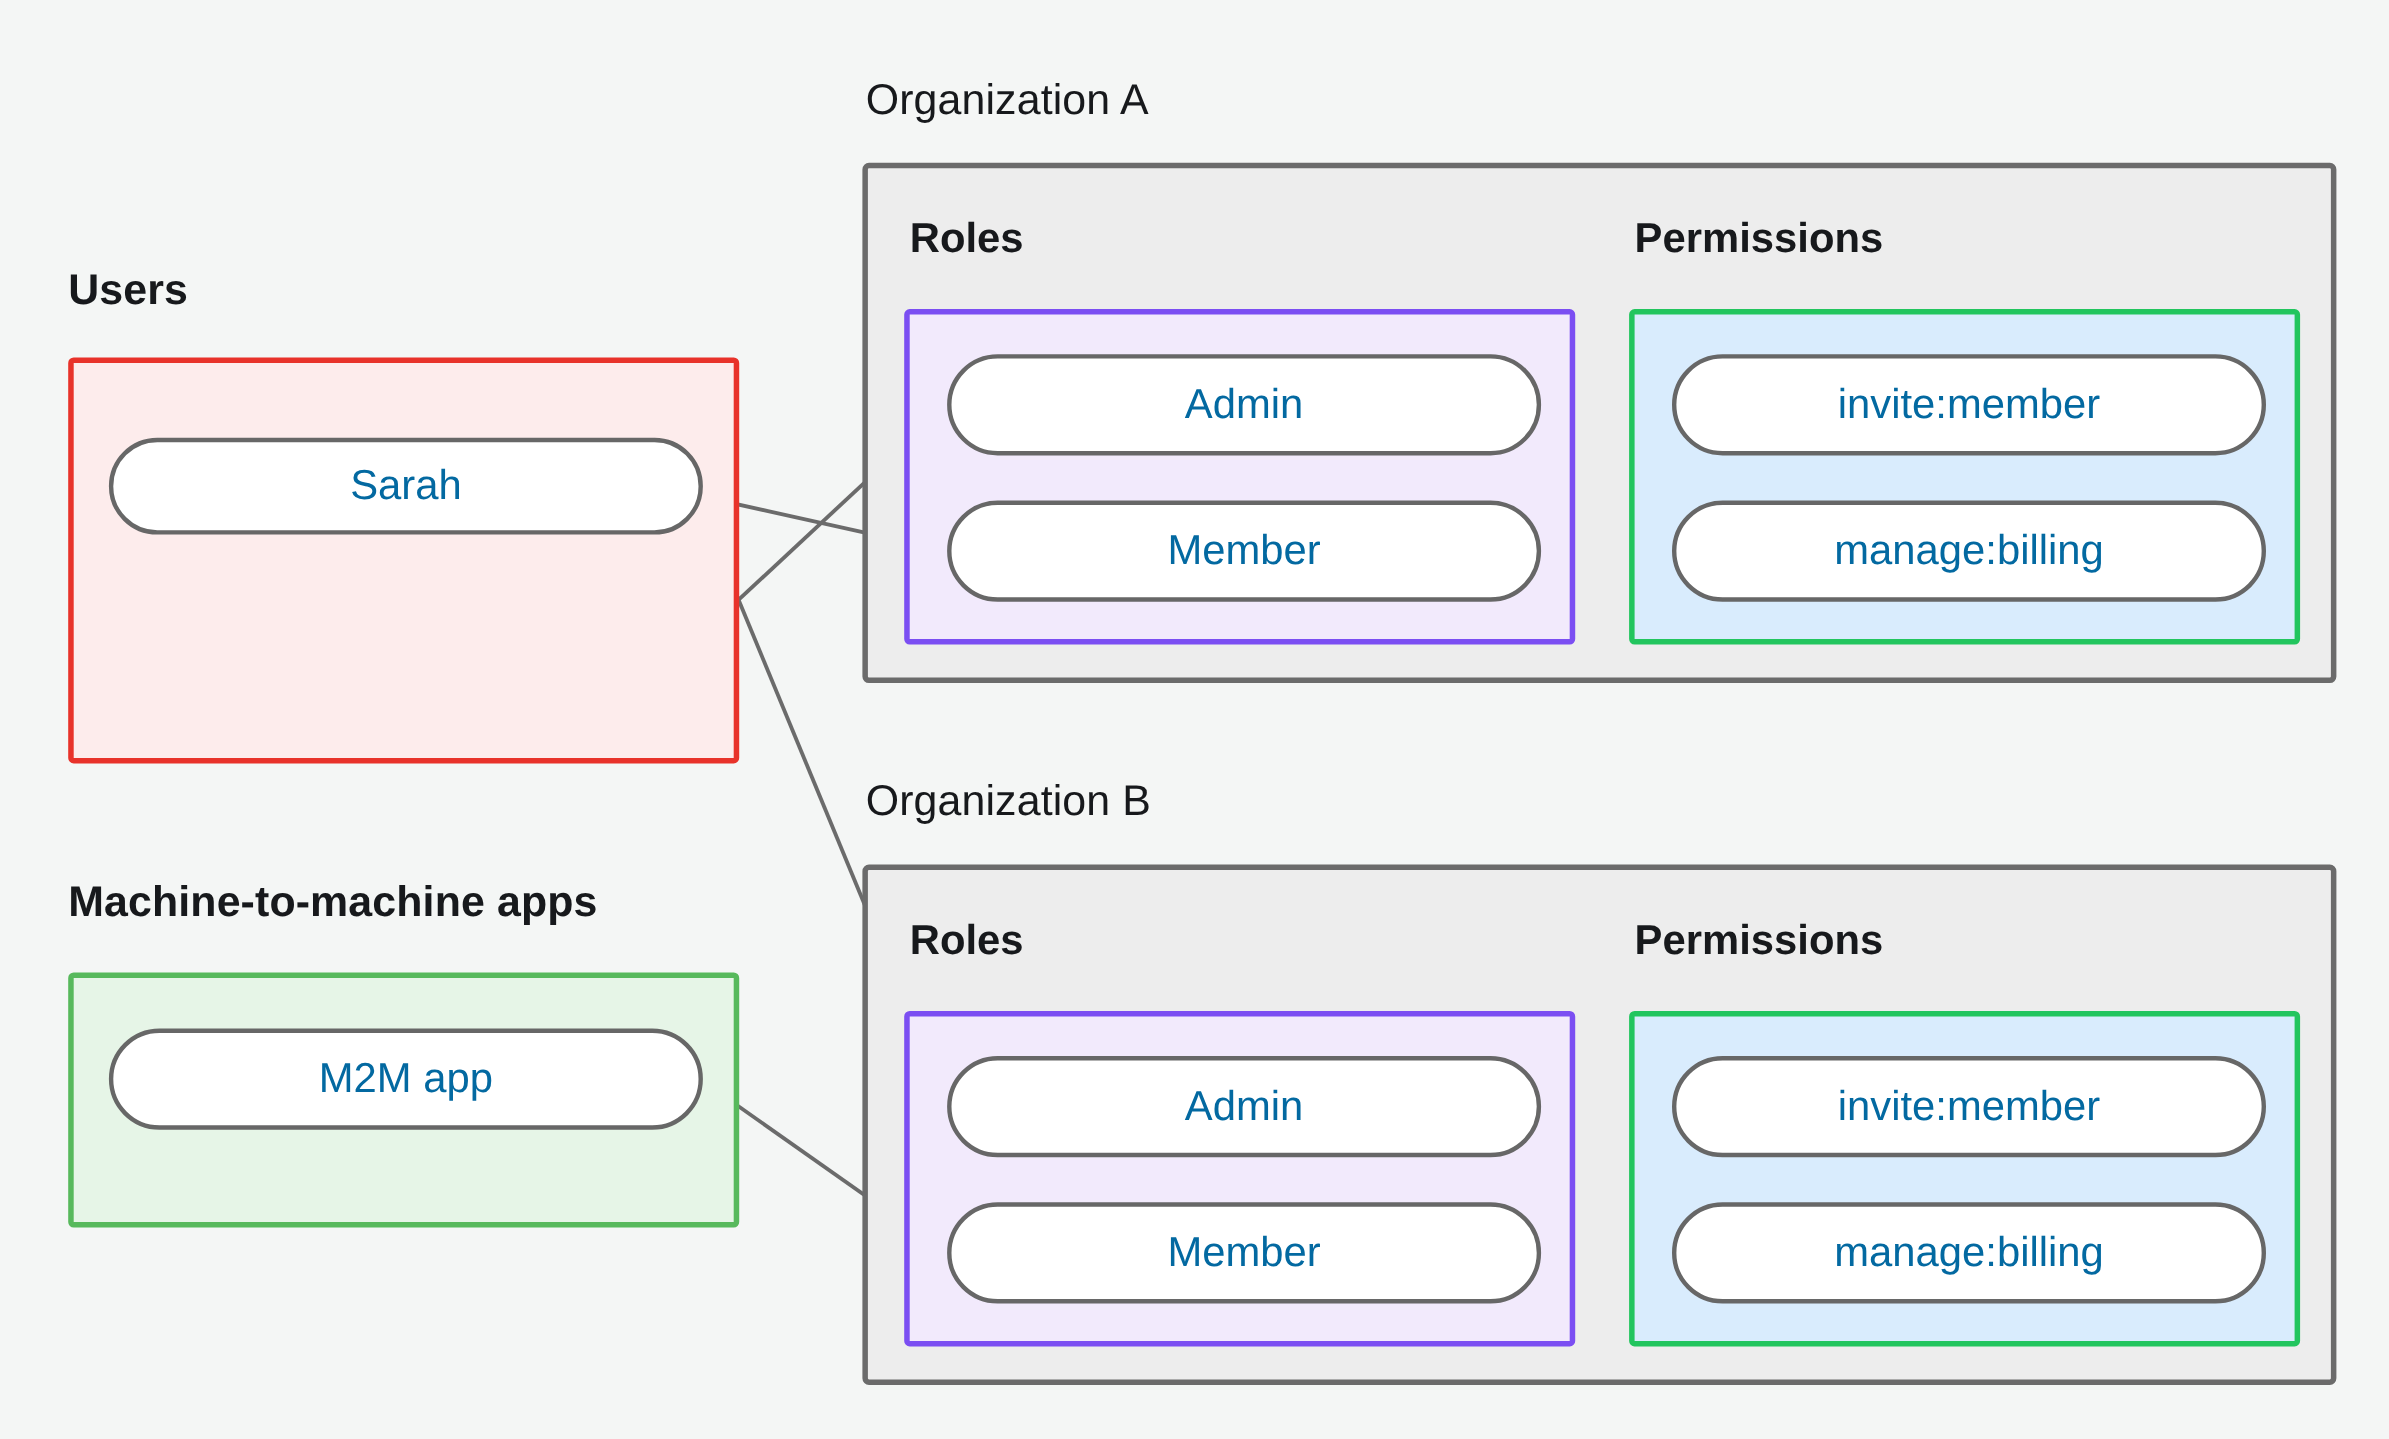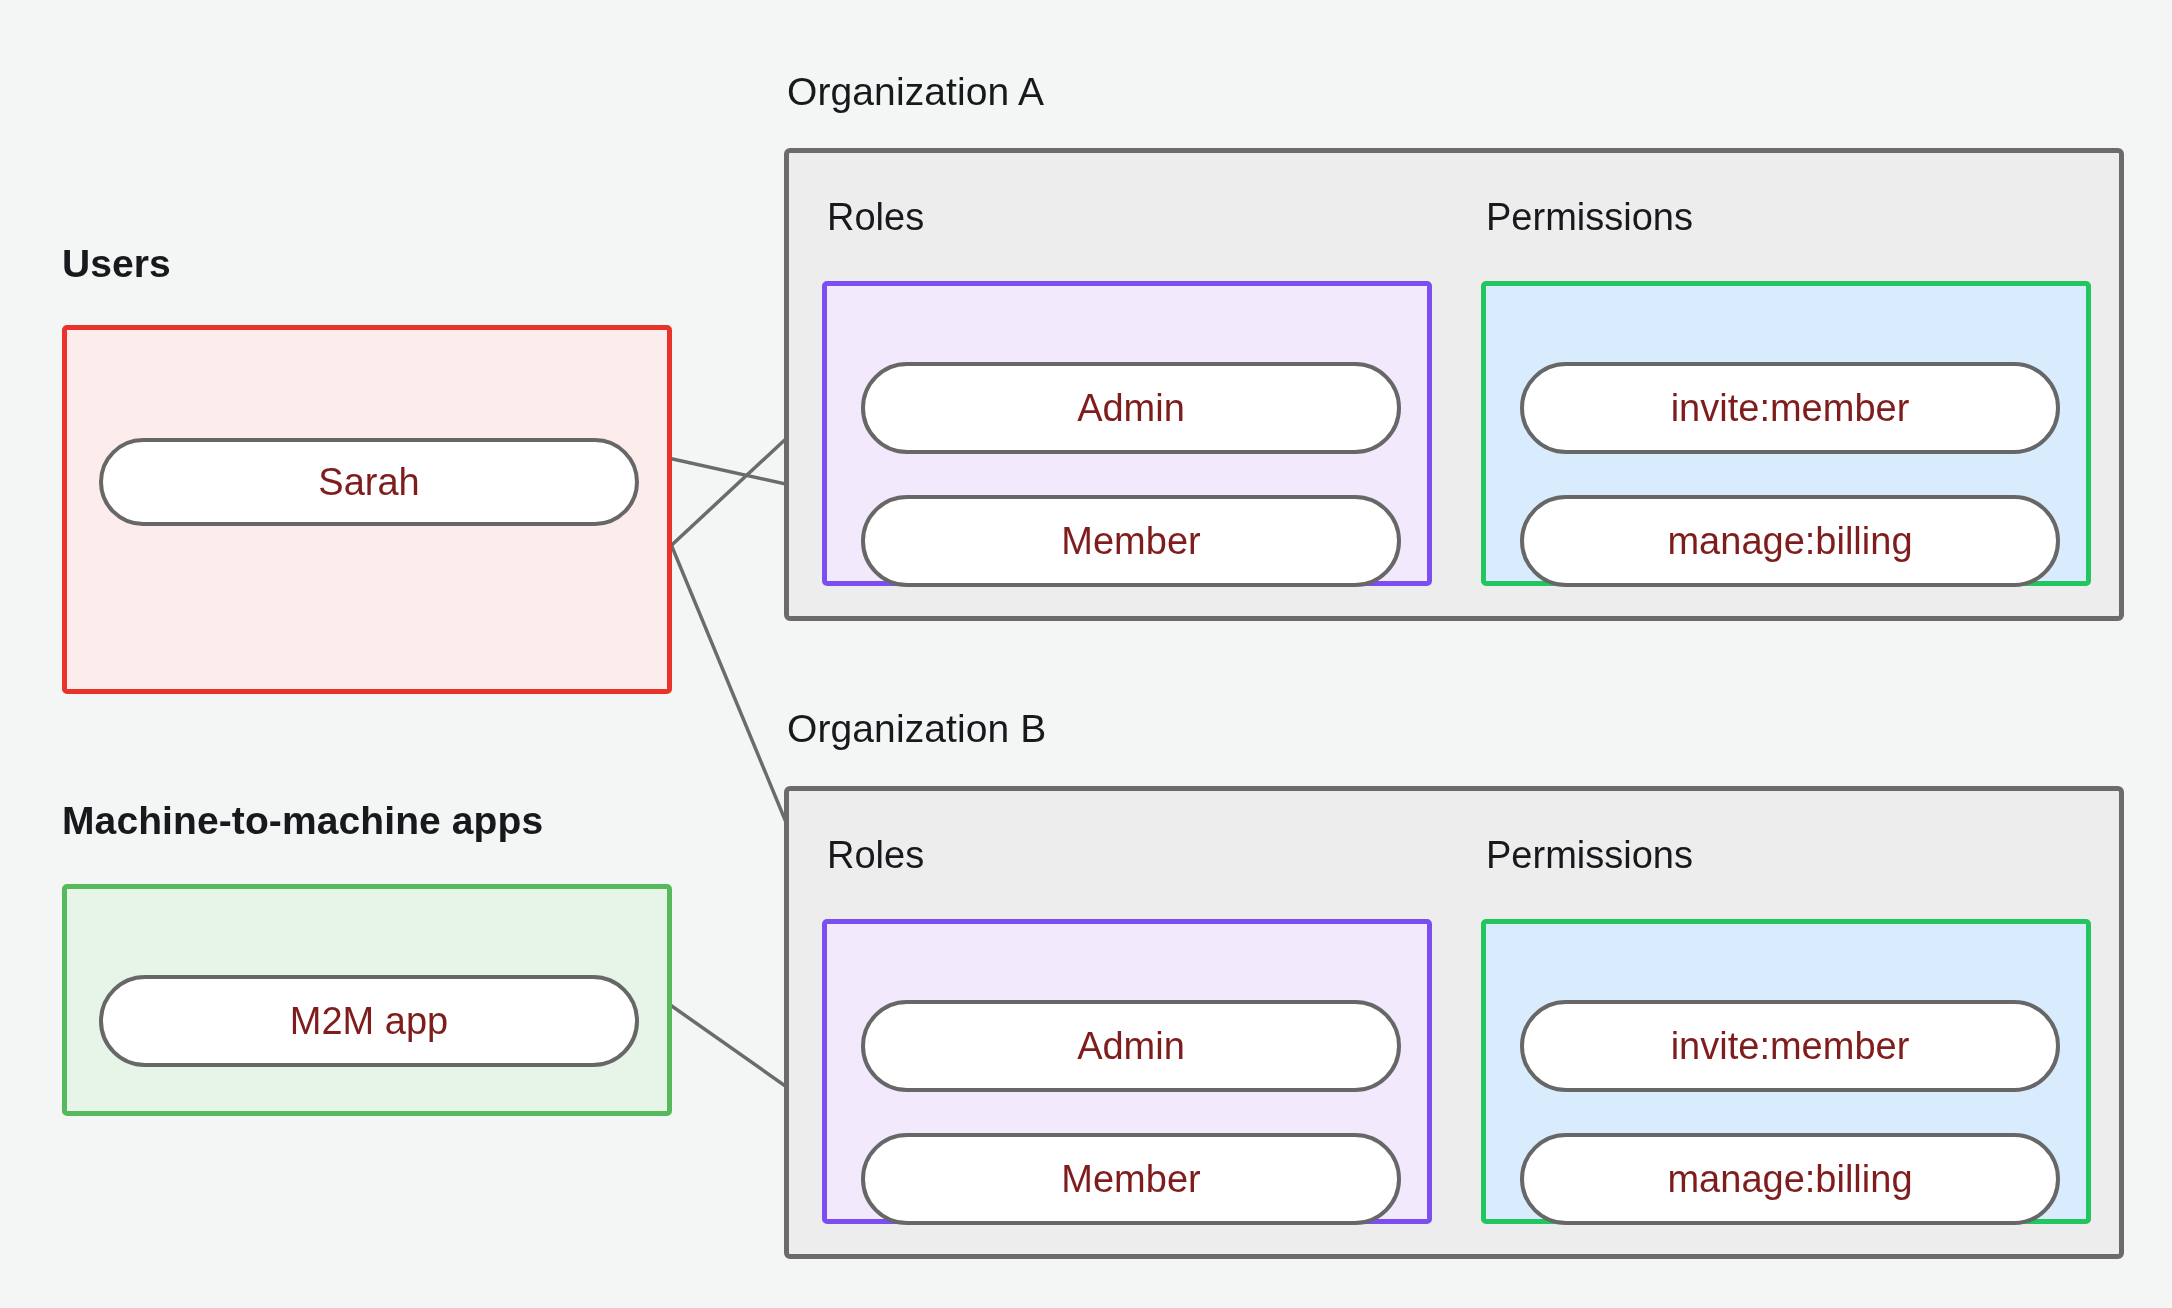--- a/index.html
+++ b/index.html
@@ -39,41 +39,40 @@
   .box-users   { background:#fdecec; border:5px solid #e8322a; }
   .box-m2m     { background:#e6f5e7; border:5px solid #57b95c; }
   .box-org     { background:#ededed; border:5px solid #6b6b6b; border-radius:6px; }
   .box-roles   { background:#f2eafc; border:5px solid #7b4ef2; }
   .box-perms   { background:#d9ecfd; border:5px solid #22c55e; }
 
   
   .col-label {
     position: absolute;
     font-size: 38px;
-    font-weight: 400;
+    font-weight: 700;
     color: #17191c;
     white-space: nowrap;
     line-height: 1;
   }
 
   
   .pill {
     position: absolute;
     box-sizing: border-box;
     background: #ffffff;
     border: 4px solid #676767;
     border-radius: 999px;
     display: flex;
     align-items: center;
     justify-content: center;
-    color: #7f1d1d;
+    color: #0369a1;
     font-size: 38px;
     font-weight: 400;
     white-space: nowrap;
-    margin-top: 40px;
   }
 
   
   #links {
     position: absolute;
     left: 0; top: 0;
     width: 2172px;
     height: 1308px;
     pointer-events: none;
   }

